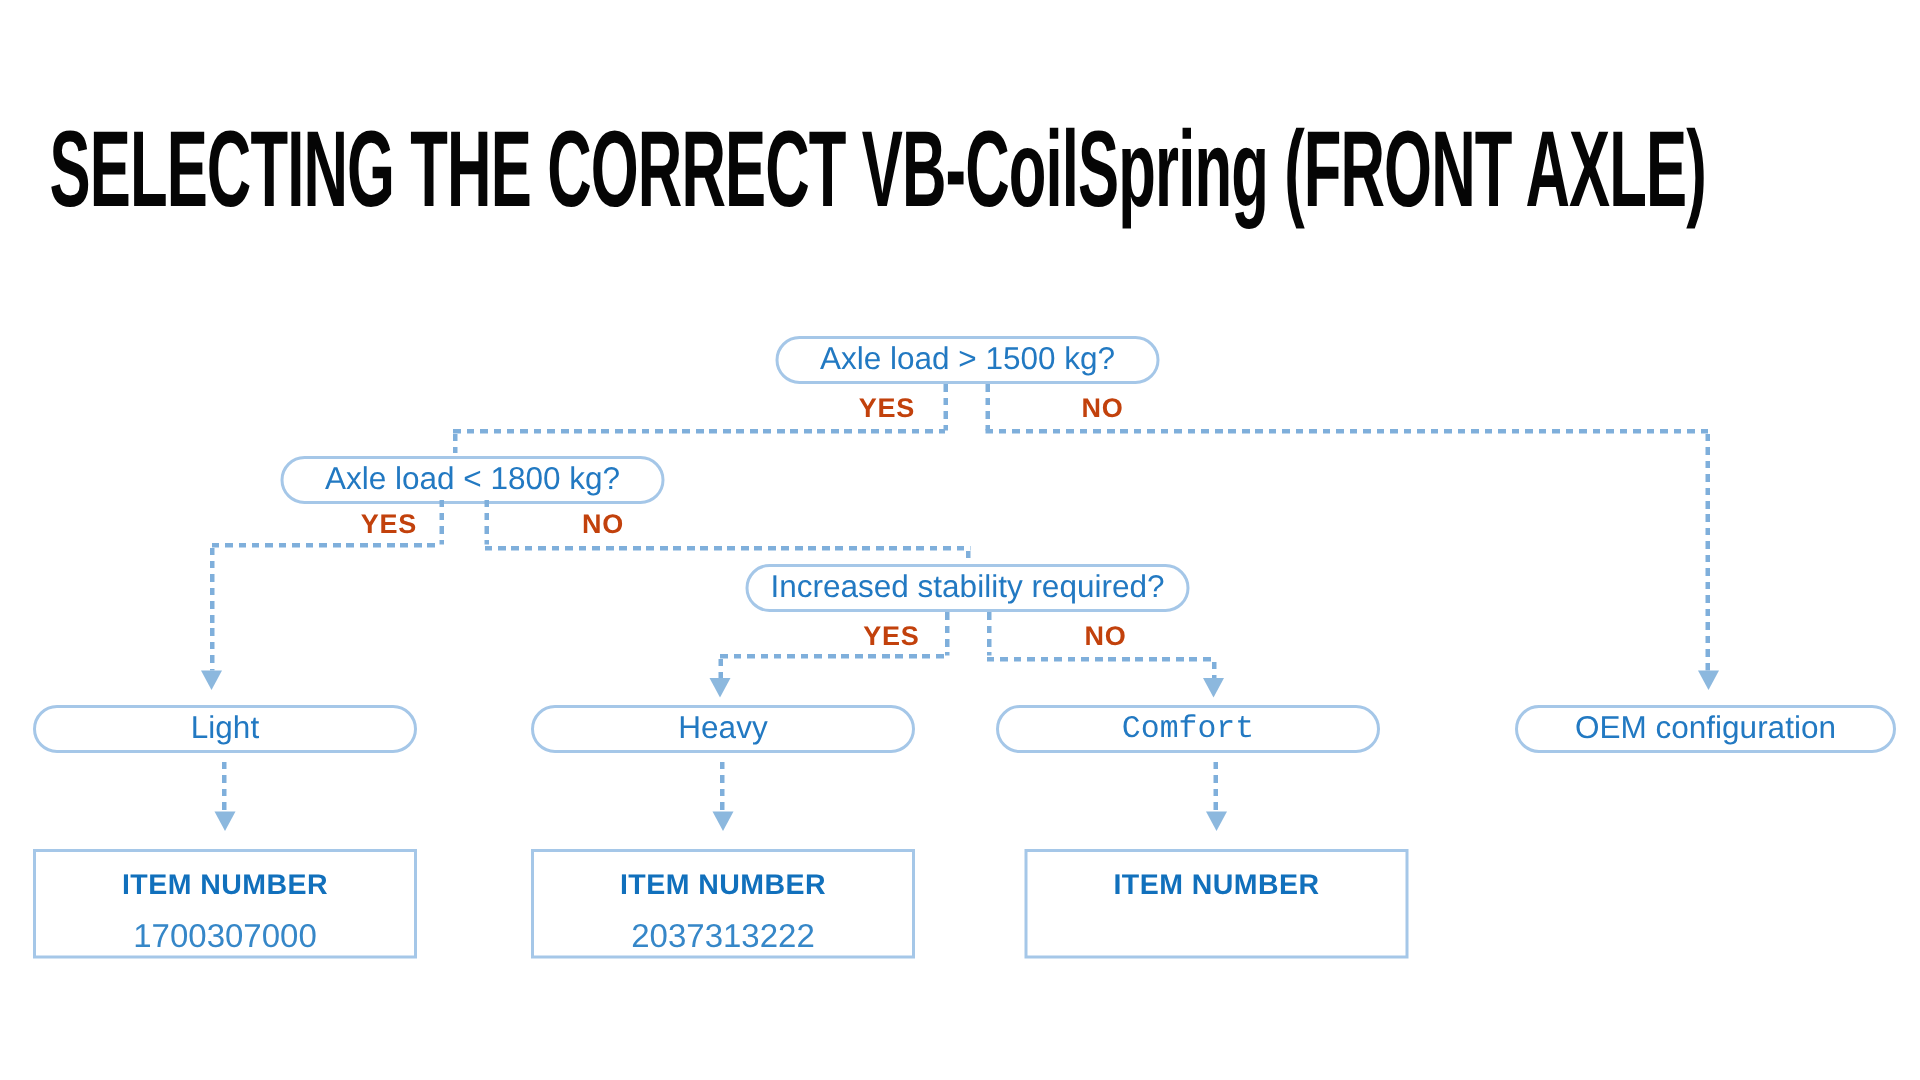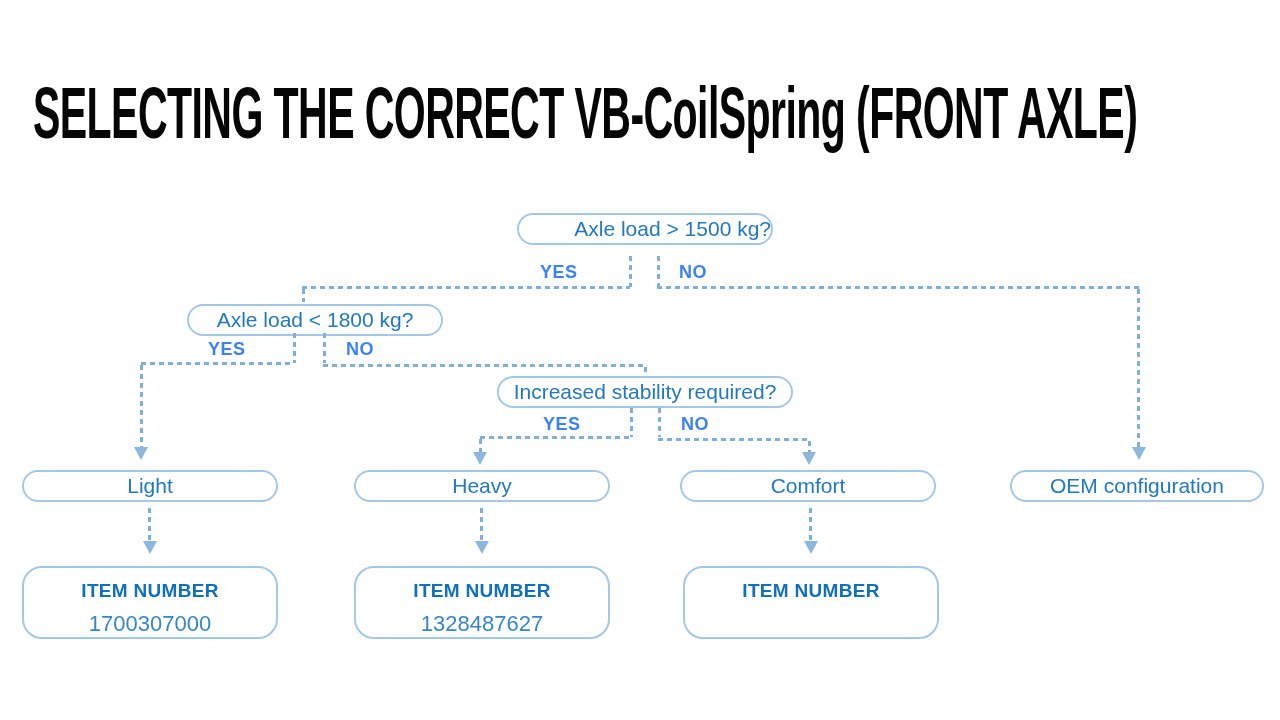--- a/index.html
+++ b/index.html
@@ -12,54 +12,54 @@
     font-size:72px; font-weight:700; letter-spacing:-1px; color:#050505;
     white-space:nowrap; transform:scaleX(0.57); transform-origin:0 50%;
   }
   .pill {
     position:absolute; box-sizing:border-box; background:#ffffff;
     border:2px solid #a5c7e8; border-radius:999px;
     display:flex; align-items:center; justify-content:center;
     color:#2279c2; font-size:21px; white-space:nowrap;
   }
   .yn {
-    position:absolute; width:70px; text-align:left; line-height:22px;
-    font-size:18px; font-weight:700; color:#3b82f6; letter-spacing:0.5px;
+    position:absolute; width:70px; text-align:right; line-height:22px;
+    font-size:18px; font-weight:700; color:#c2410c; letter-spacing:0.5px;
   }
   .hdash {
     position:absolute; height:3px;
     background:repeating-linear-gradient(to right,#7fafdb 0 5px,transparent 5px 9px);
   }
   .vdash {
     position:absolute; width:3px;
     background:repeating-linear-gradient(to bottom,#7fafdb 0 5px,transparent 5px 9px);
   }
   .arrow {
     position:absolute; width:0; height:0;
     border-left:7px solid transparent; border-right:7px solid transparent;
     border-top:13px solid #8cb8de;
   }
   .itembox {
     position:absolute; box-sizing:border-box; width:256px; height:73px;
-    border:2px solid #a5c7e8; border-radius:20px; background:#ffffff;
+    border:2px solid #a5c7e8; border-radius:0; background:#ffffff;
     text-align:center;
   }
   .itembox .lbl { margin-top:12px; font-size:19px; font-weight:700; color:#1170bc; letter-spacing:0.3px; }
   .itembox .num { margin-top:9px; font-size:22px; color:#3687c8; }
 </style>
 </head>
 <body>
 
 <div class="stage">
 
   <div class="title">SELECTING THE CORRECT VB-CoilSpring (FRONT AXLE)</div>
 
   <div>
 
-    <div class="pill" style="left:517px; top:213px; width:256px; height:32px;justify-content:flex-end;">
+    <div class="pill" style="left:517px; top:224px; width:256px; height:32px;">
       <span>Axle load &gt; 1500 kg?</span>
     </div>
     <div class="yn" style="left:540px; top:261px;">YES</div>
     <div class="yn" style="left:679px; top:261px;">NO</div>
     <div class="vdash" style="left:629px; top:256px; height:31px;"></div>
     <div class="vdash" style="left:657px; top:256px; height:31px;"></div>
     <div class="hdash" style="left:302px; top:286px; width:328px;"></div>
     <div class="hdash" style="left:657px; top:286px; width:482px;"></div>
     <div class="vdash" style="left:302px; top:289px; height:13px;"></div>
     <div class="vdash" style="left:1137px; top:289px; height:158px;"></div>
@@ -91,40 +91,40 @@
     <div class="hdash" style="left:658px; top:438px; width:152px;"></div>
     <div class="vdash" style="left:808px; top:441px; height:11px;"></div>
     <div class="arrow" style="left:802px; top:452px;"></div>
 
     <div class="pill" style="left:22px; top:470px; width:256px; height:32px;">
       <span>Light</span>
     </div>
     <div class="pill" style="left:354px; top:470px; width:256px; height:32px;">
       <span>Heavy</span>
     </div>
-    <div class="pill" style="left:680px; top:470px; width:256px; height:32px;">
+    <div class="pill" style="left:664px; top:470px; width:256px; height:32px;font-family:Liberation Mono, monospace;">
       <span>Comfort</span>
     </div>
     <div class="pill" style="left:1010px; top:470px; width:254px; height:32px;">
       <span>OEM configuration</span>
     </div>
 
     <div class="vdash" style="left:148px; top:508px; height:32px;"></div>
     <div class="arrow" style="left:143px; top:541px;"></div>
     <div class="vdash" style="left:480px; top:508px; height:32px;"></div>
     <div class="arrow" style="left:475px; top:541px;"></div>
     <div class="vdash" style="left:809px; top:508px; height:32px;"></div>
     <div class="arrow" style="left:804px; top:541px;"></div>
 
     <div class="itembox" style="left:22px; top:566px;">
       <div class="lbl">ITEM NUMBER</div>
       <div class="num">1700307000</div>
     </div>
     <div class="itembox" style="left:354px; top:566px;">
       <div class="lbl">ITEM NUMBER</div>
-      <div class="num">1328487627</div>
+      <div class="num">2037313222</div>
     </div>
     <div class="itembox" style="left:683px; top:566px;">
       <div class="lbl">ITEM NUMBER</div>
     </div>
 
   </div>
 </div>
 
 </body></html>

